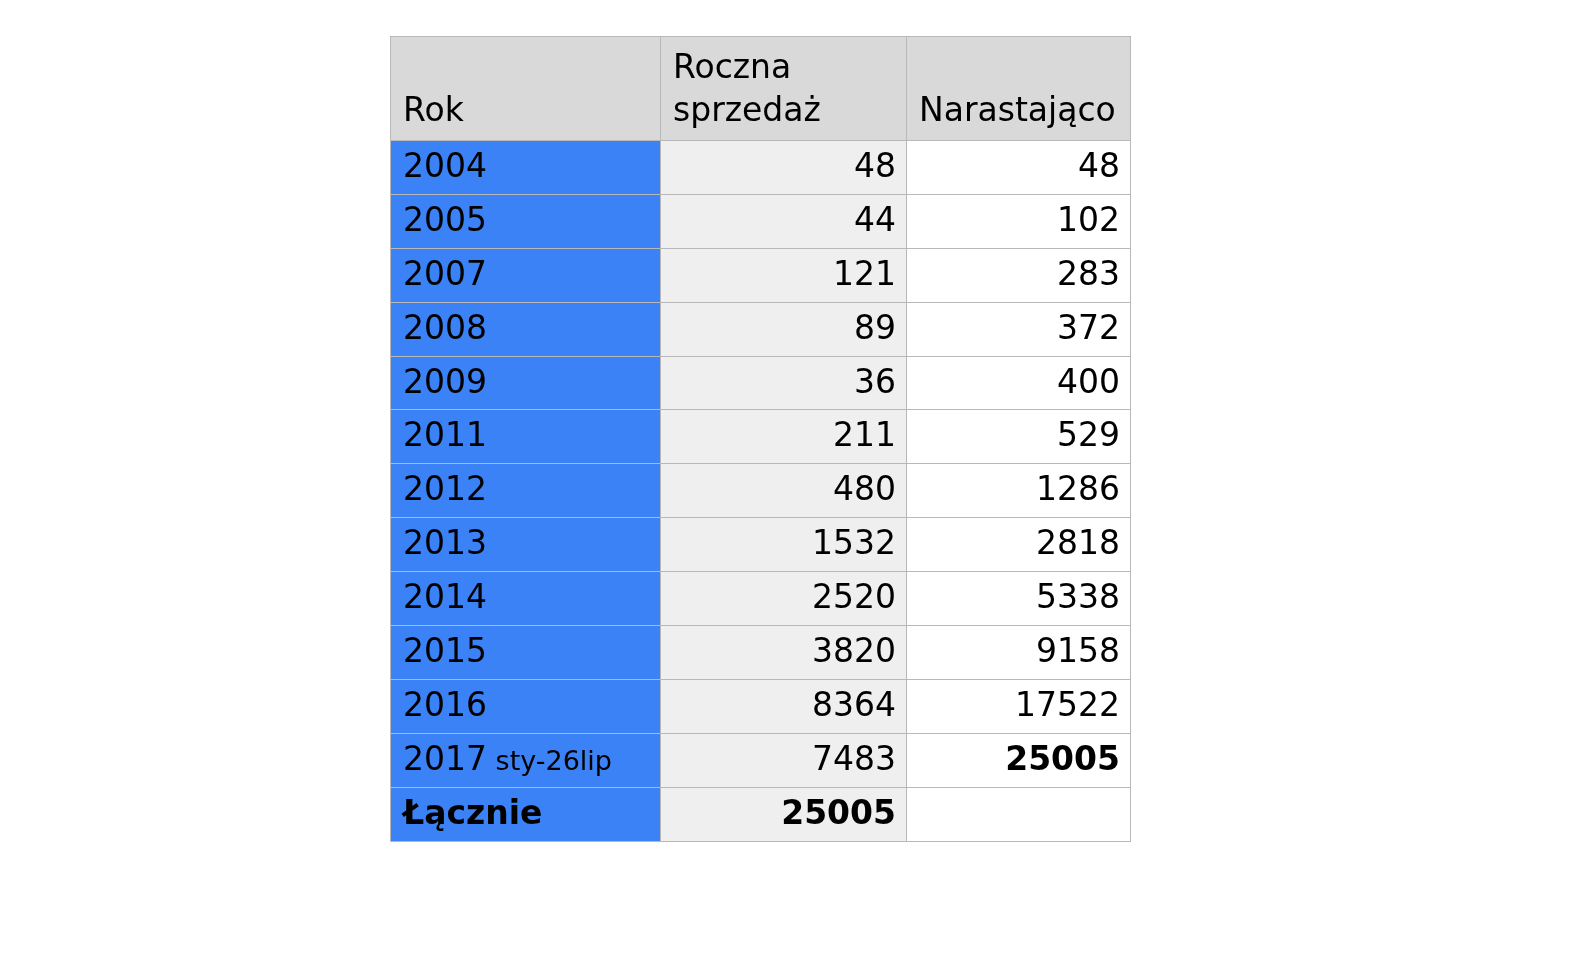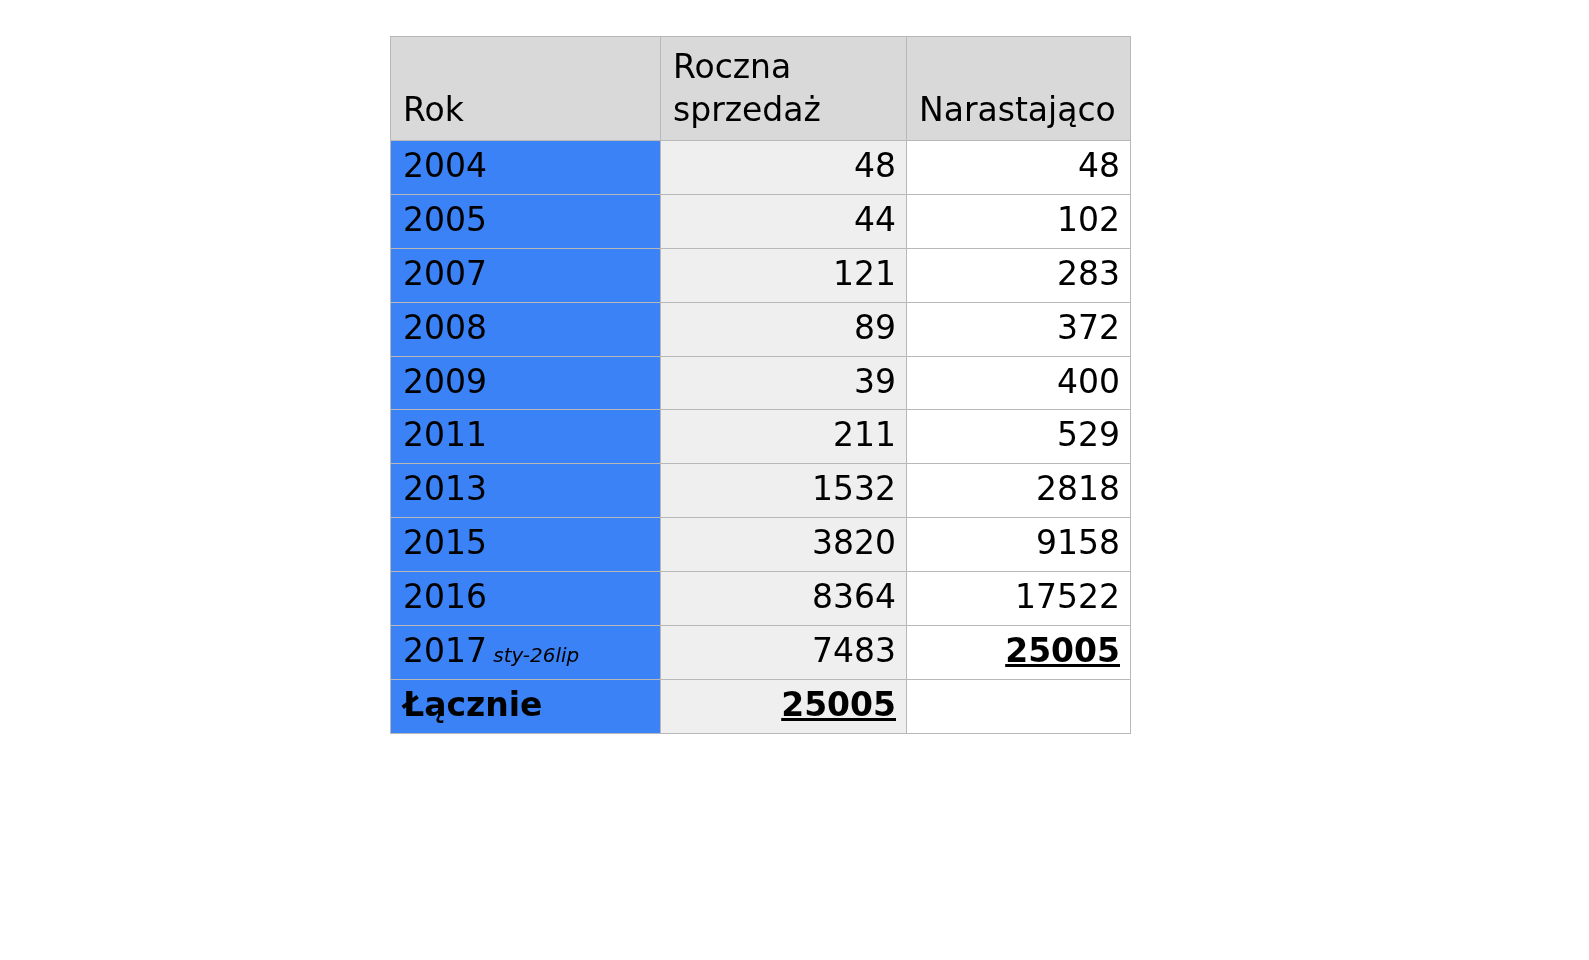--- a/index.html
+++ b/index.html
@@ -62,23 +62,23 @@
     background: #efefef;
   }
   tbody td.cumulative-cell {
     text-align: right;
     background: #ffffff;
   }
   tbody tr.total-row td.year-cell,
   tbody tr.total-row td.annual-cell {
     font-weight: bold;
   }
-  tbody td.bold-val { font-weight: bold; text-decoration: underline; }
+  tbody td.bold-val { font-weight: bold; }
   .year-label { }
-  .year-suffix { font-size: 20px; font-style: italic; }
+  .year-suffix { font-size: 27px; }
 </style>
 </head>
 <body>
 
 <div id="sales-table-wrapper">
   <table class="sales-table">
     <colgroup>
       <col class="c-year">
       <col class="c-ann">
       <col class="c-cum">
@@ -107,32 +107,42 @@
           <td class="annual-cell">121</td>
           <td class="cumulative-cell">283</td>
         </tr>
         <tr>
           <td class="year-cell"><span class="year-label">2008</span></td>
           <td class="annual-cell">89</td>
           <td class="cumulative-cell">372</td>
         </tr>
         <tr>
           <td class="year-cell"><span class="year-label">2009</span></td>
-          <td class="annual-cell">39</td>
+          <td class="annual-cell">36</td>
           <td class="cumulative-cell">400</td>
         </tr>
         <tr>
           <td class="year-cell"><span class="year-label">2011</span></td>
           <td class="annual-cell">211</td>
           <td class="cumulative-cell">529</td>
         </tr>
         <tr>
+          <td class="year-cell"><span class="year-label">2012</span></td>
+          <td class="annual-cell">480</td>
+          <td class="cumulative-cell">1286</td>
+        </tr>
+        <tr>
           <td class="year-cell"><span class="year-label">2013</span></td>
           <td class="annual-cell">1532</td>
           <td class="cumulative-cell">2818</td>
+        </tr>
+        <tr>
+          <td class="year-cell"><span class="year-label">2014</span></td>
+          <td class="annual-cell">2520</td>
+          <td class="cumulative-cell">5338</td>
         </tr>
         <tr>
           <td class="year-cell"><span class="year-label">2015</span></td>
           <td class="annual-cell">3820</td>
           <td class="cumulative-cell">9158</td>
         </tr>
         <tr>
           <td class="year-cell"><span class="year-label">2016</span></td>
           <td class="annual-cell">8364</td>
           <td class="cumulative-cell">17522</td>

